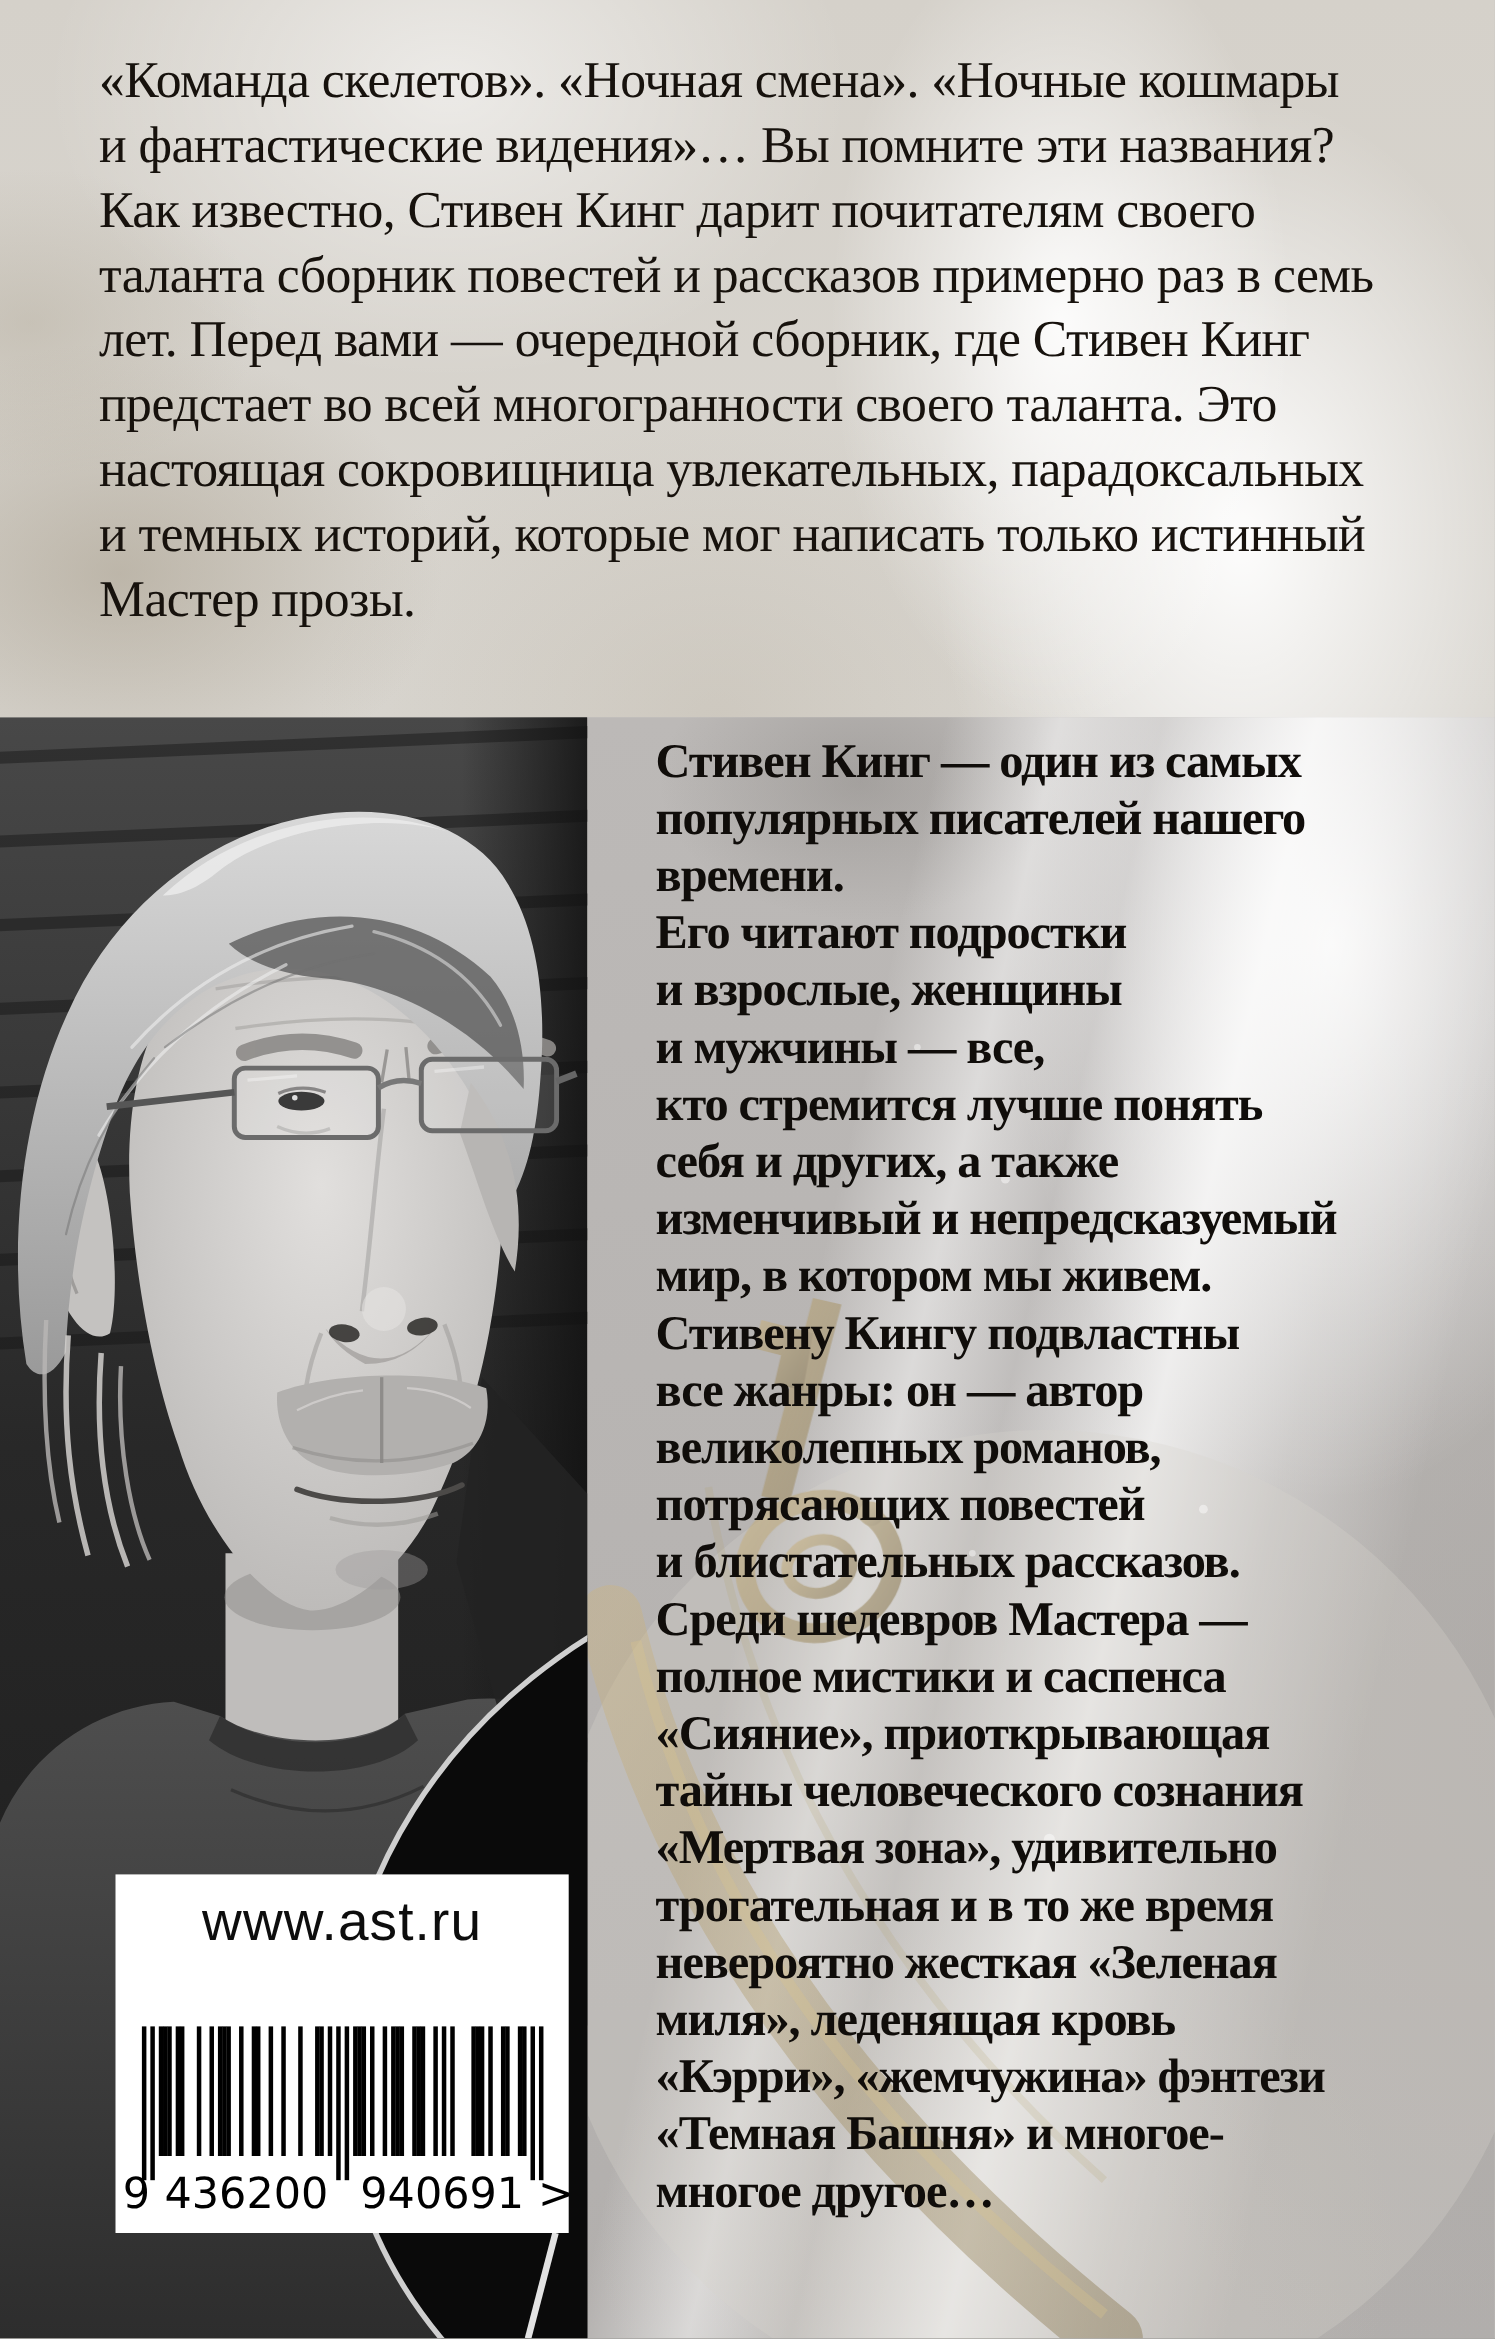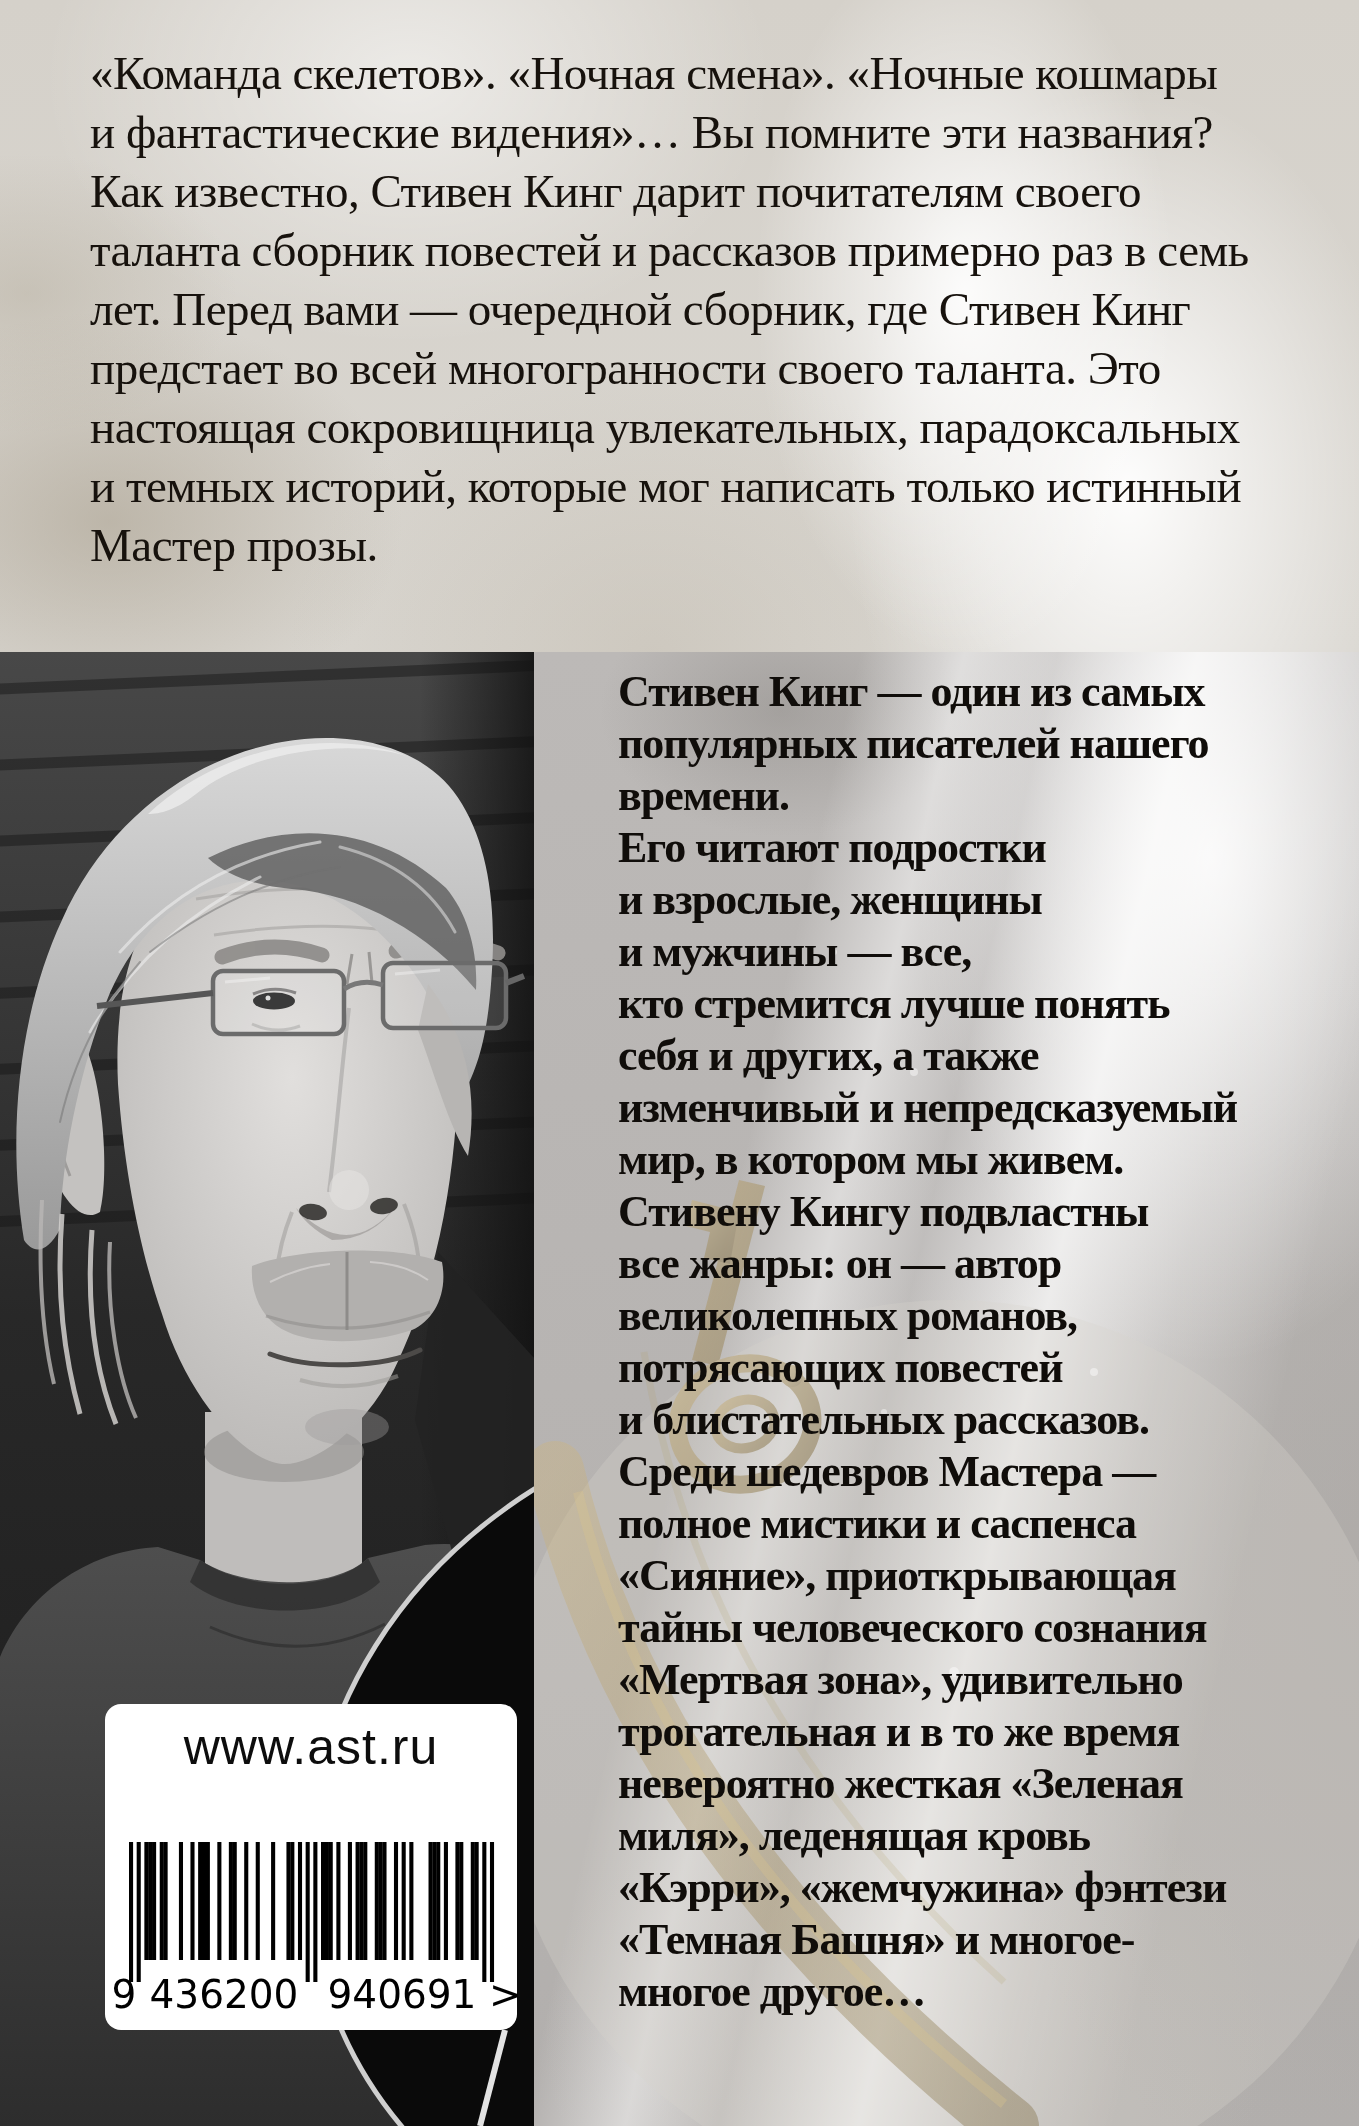--- a/index.html
+++ b/index.html
@@ -33,31 +33,31 @@
       linear-gradient(#bcb9b7, #b2afad);
   }
   .decor-svg{position:absolute;left:534px;top:652px;width:825px;height:1474px;z-index:1;}
   
   .annotation{
     position:absolute;left:90px;top:44px;width:1250px;
     font-size:47px;line-height:59px;letter-spacing:-0.5px;
     color:#17120d;white-space:pre-line;z-index:3;font-family:Liberation Serif, serif;
   }
   .bio{
-    position:absolute;left:618px;top:666px;width:690px;
+    position:absolute;left:596px;top:666px;width:690px;
     font-weight:bold;font-size:44px;line-height:52px;letter-spacing:-1px;
     color:#100d0a;white-space:pre-line;z-index:3;
   }
   
   .photo-svg{position:absolute;left:0;top:652px;width:534px;height:1474px;z-index:2;}
   
   .barcode-box{
     position:absolute;left:105px;top:1704px;width:412px;height:326px;
     background:#ffffff;z-index:4;
-    font-family:"Liberation Sans", sans-serif;color:#0d0d0d;border-radius:16px;
+    font-family:"Liberation Sans", sans-serif;color:#0d0d0d;
   }
   .site{position:absolute;top:14px;left:0;right:0;text-align:center;
     font-size:50px;letter-spacing:1px;}
   .isbn{position:absolute;top:95px;left:0;right:0;text-align:center;
     font-weight:bold;font-size:33px;letter-spacing:0.2px;}
   .bc-wrap{position:absolute;left:12px;top:138px;width:388px;height:180px;}
   .bc-wrap svg{position:absolute;left:0;top:0;}
   .bc-digits span{
     position:absolute;top:130px;
     font-family:"DejaVu Sans", sans-serif;font-size:39px;color:#000;

